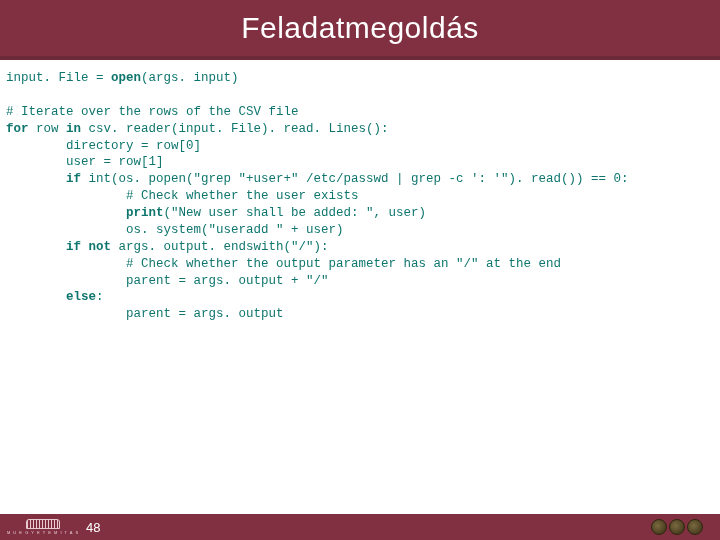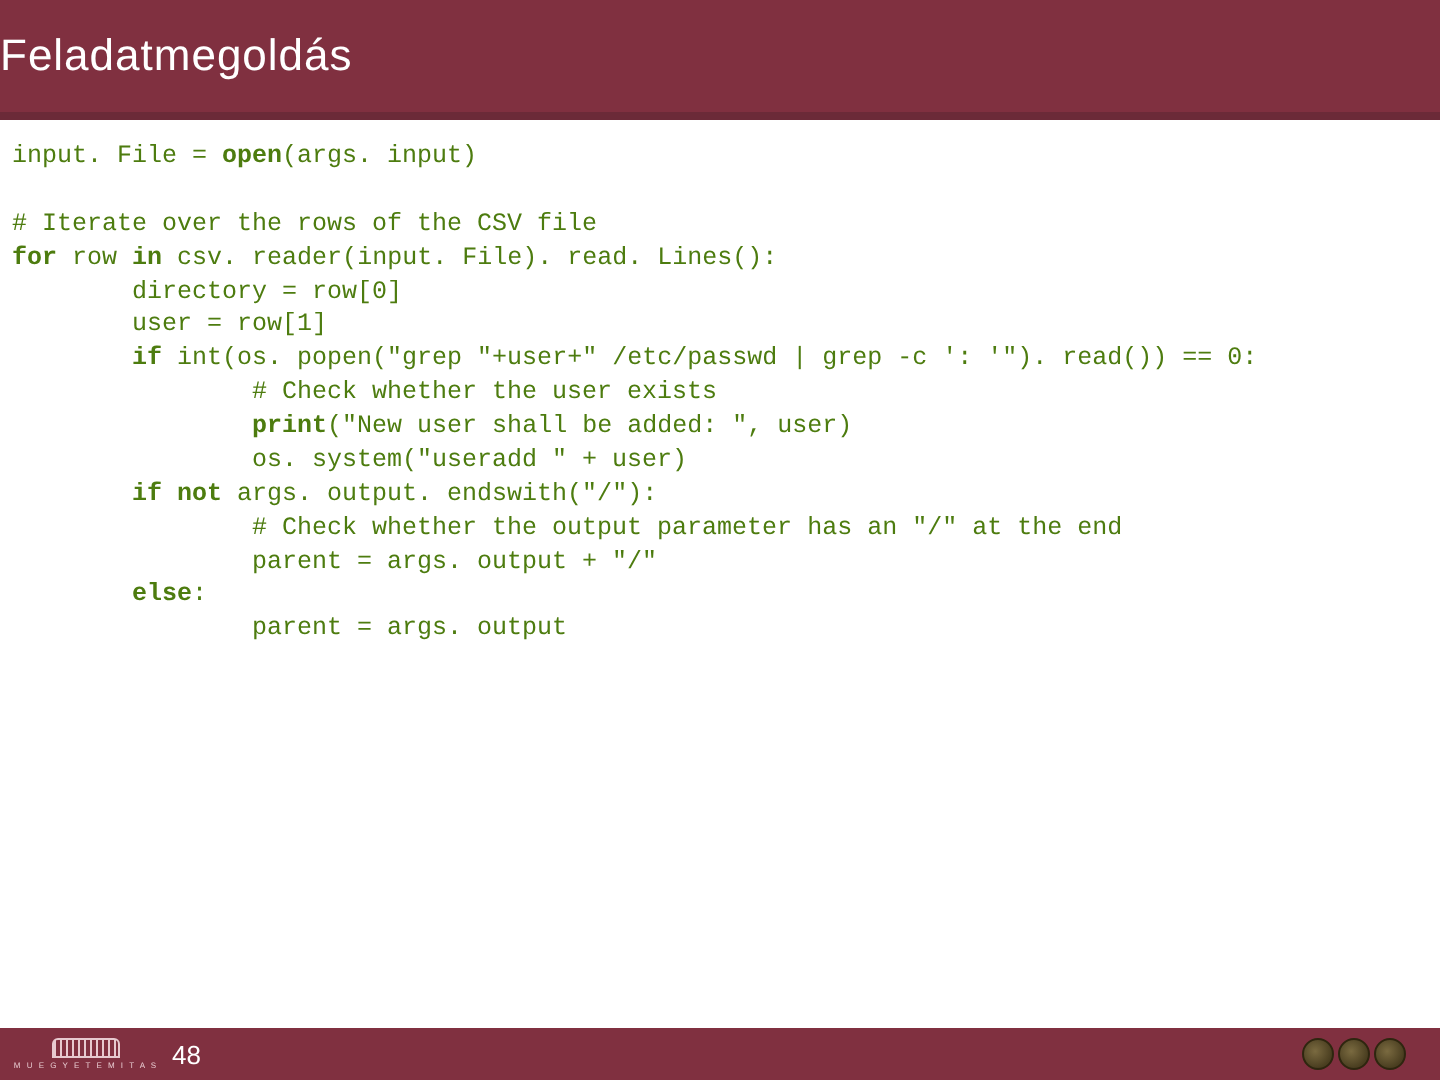--- a/index.html
+++ b/index.html
@@ -8,31 +8,32 @@
     font-family: "Segoe UI", Arial, sans-serif;
     background: #fff;
     position: relative;
   }
   .header {
     background: #803040;
     color: #fff;
     height: 60px;
     display: flex;
     align-items: center;
-    font-size: 22px;
+    justify-content: center;
+    font-size: 30px;
     font-weight: 400;
     letter-spacing: 0.5px;
     border-bottom: 4px solid #6b2a38;
   }
   .code-area {
     padding: 10px 6px 0 6px;
     font-family: "Courier New", monospace;
     font-size: 12.5px;
     line-height: 1.35;
-    color: #4d7c0f;
+    color: #0f766e;
     white-space: pre;
   }
   .code-area .kw { font-weight: bold; }
   .footer {
     position: absolute;
     left: 0; right: 0; bottom: 0;
     height: 26px;
     display: flex;
     align-items: center;
   }

